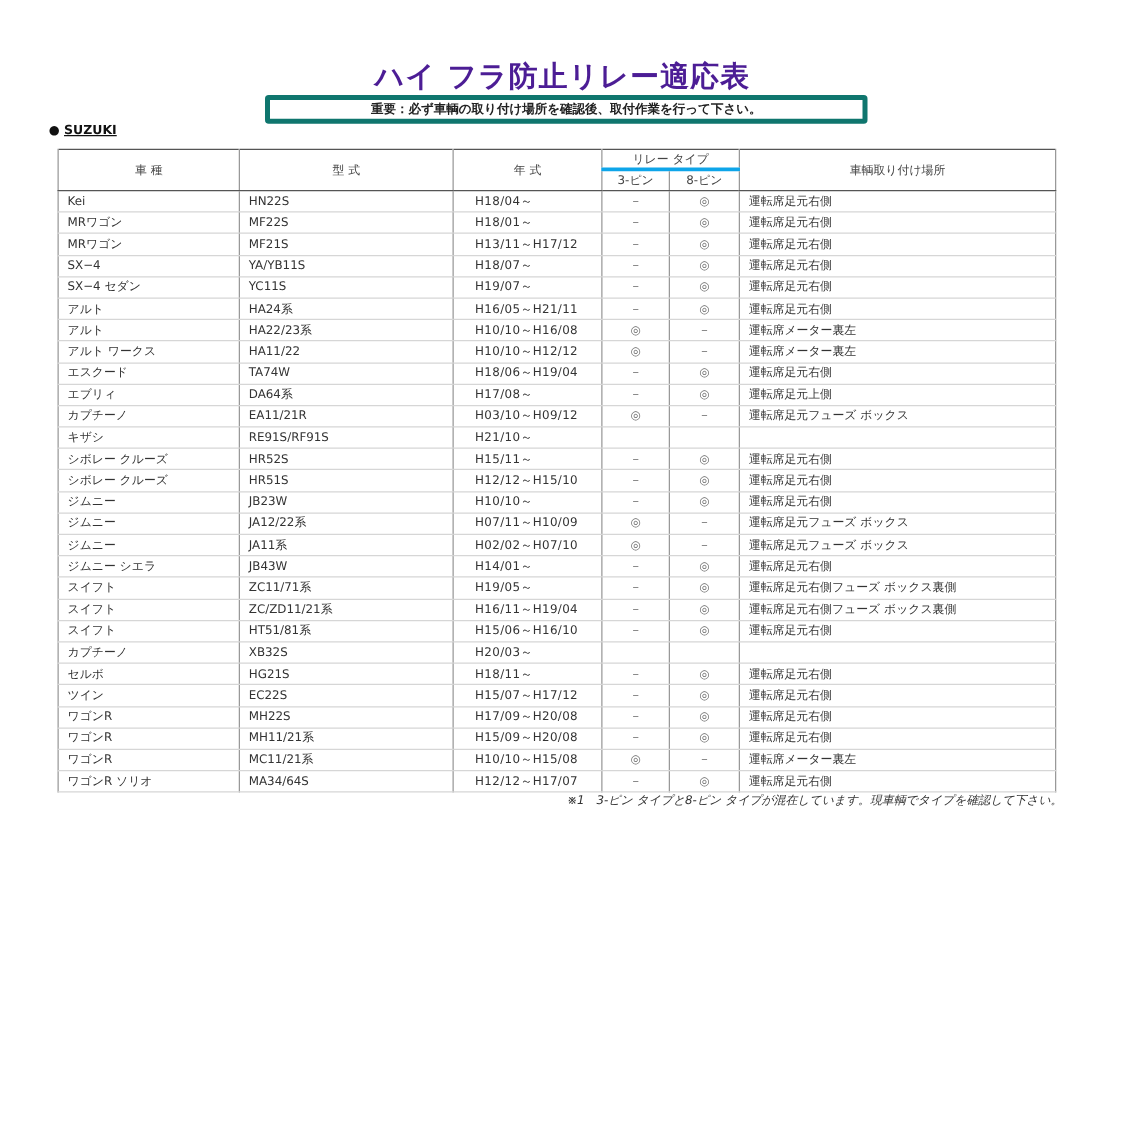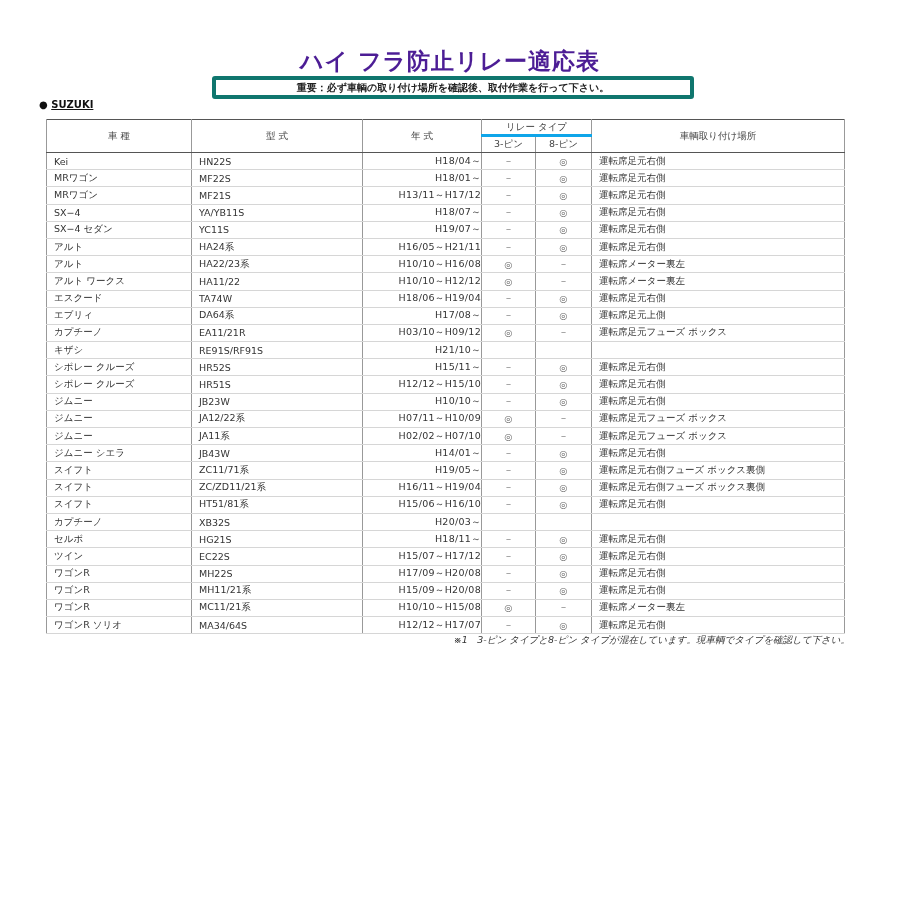--- a/index.html
+++ b/index.html
@@ -84,21 +84,20 @@
       color: #333333;
     }
     table.relay td.center {
       text-align: center;
       padding: 0;
       color: #666666;
     }
     table.relay td.year {
       padding-left: 17px;
       letter-spacing: 0.3px;
-      text-align: right;
     }
     .footnote {
       position: absolute;
       right: 50px;
       top: 634px;
       font-size: 9.5px;
       color: #333333;
       font-style: italic;
     }
   </style>

